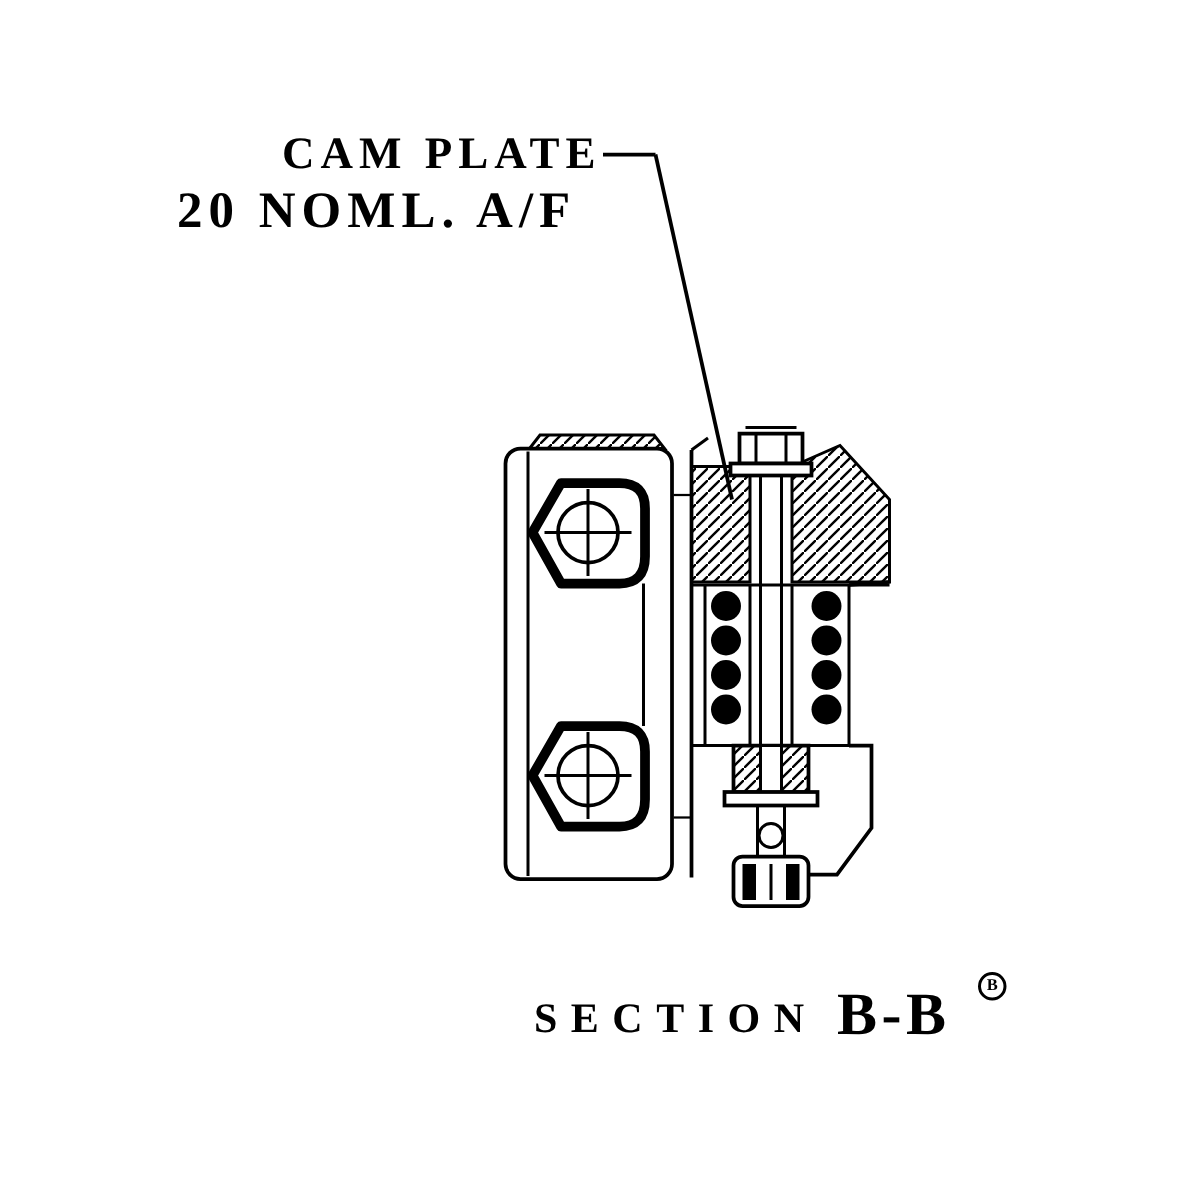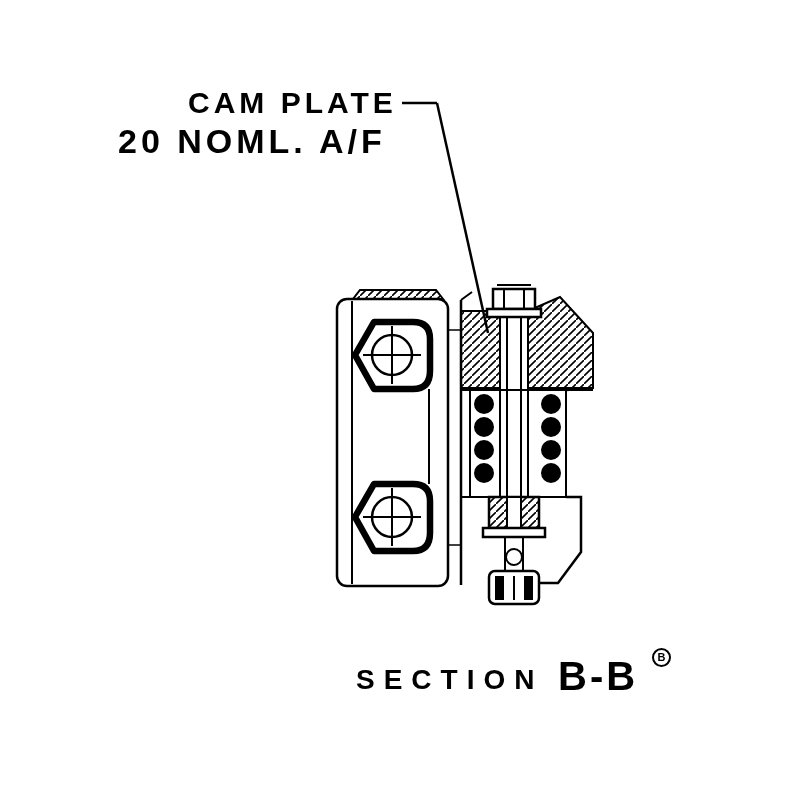--- a/index.html
+++ b/index.html
@@ -1,20 +1,20 @@
 <!DOCTYPE html>
 <html><head>
 <meta charset="utf-8">
 <style>
   html,body{margin:0;padding:0;background:#ffffff;}
   .canvas{
     position:relative;
     width:677px;height:800px;
     background:#ffffff;
-    font-family:Liberation Sans, sans-serif;
+    font-family:Liberation Serif, serif;
     color:#000;
     overflow:hidden;
   }
   svg{position:absolute;left:0;top:0;}
   .label{position:absolute;white-space:pre;line-height:1;}
   .lbl-cam-plate{left:188px;top:88px;font-size:30px;letter-spacing:4px;font-weight:bold;}
   .lbl-dimension{left:118px;top:124px;font-size:34px;letter-spacing:4px;font-weight:bold;}
   .cap-section{left:356px;top:666px;font-size:28px;letter-spacing:9px;font-weight:bold;}
   .cap-id{left:558px;top:656px;font-size:40px;letter-spacing:3px;font-weight:bold;}
   .cap-flag{

